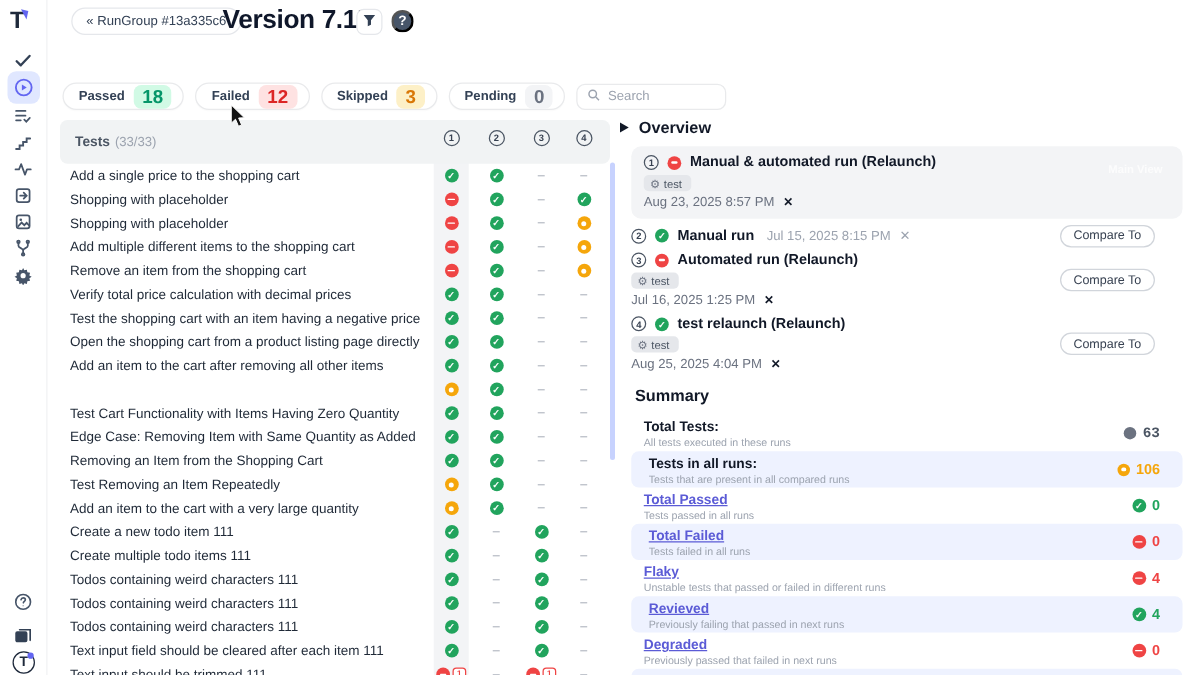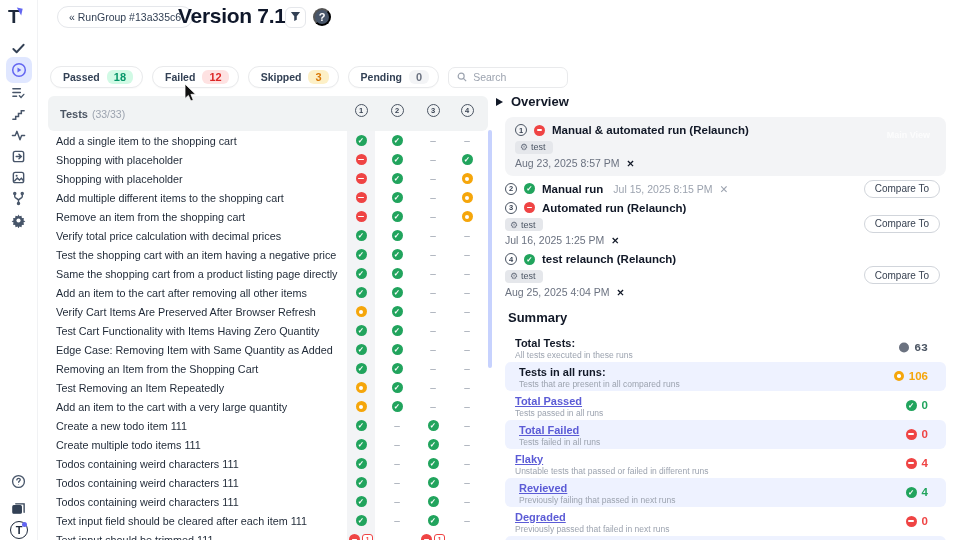--- a/index.html
+++ b/index.html
@@ -26,21 +26,21 @@
   #filter-btn { position:absolute; left:285px; top:7px; width:21px; height:21px; border:1px solid #e5e7eb; border-radius:6px;
     background:#fff; display:flex; align-items:center; justify-content:center; cursor:pointer; }
   #help-btn { position:absolute; left:313px; top:8px; width:18px; height:18px; border-radius:50%; background:#475569;
     color:#fff; font-size:11px; font-weight:bold; display:flex; align-items:center; justify-content:center; cursor:pointer; }
 
   
   #chip-row { position:absolute; left:50px; top:66px; display:flex; gap:9px; align-items:center; }
   .chip { height:22px; padding:0 9px 0 12px; background:#fff; border:1px solid #e9eaec; border-radius:12px;
     display:flex; align-items:center; gap:7px; font-size:10.5px; font-weight:bold; color:#334155; cursor:pointer;
     box-shadow:0 1px 1px rgba(0,0,0,0.02); }
-  .chip .cnt { font-size:11px; font-weight:bold; padding:1px 7px; border-radius:6px; }
+  .chip .cnt { font-size:15px; font-weight:bold; padding:1px 7px; border-radius:6px; }
   #search-box { width:120px; height:21px; border:1px solid #e9eaec; border-radius:7px; background:#fff;
     display:flex; align-items:center; gap:6px; padding:0 8px; color:#9ca3af; }
   #search-box input { border:none; outline:none; font-size:10.5px; width:80px; color:#374151; font-family:inherit; }
   #search-box input::placeholder { color:#9ca3af; }
 
   
   #table { position:absolute; left:48px; top:96px; width:440px; height:444px; }
   #col-band { position:absolute; left:299px; top:28px; bottom:-2px; width:28px; background:#f3f4f6; border-radius:0 0 4px 4px; }
   #thead { position:relative; height:35px; background:#f1f3f4; border-radius:6px; display:flex; align-items:center; z-index:1; }
   #thead .t-title { margin-left:12px; font-size:11px; font-weight:bold; color:#4b5563; }
@@ -69,21 +69,21 @@
   .sec-head .txt { font-size:13px; font-weight:bold; color:#111827; }
   .run { position:relative; margin-left:9px; }
   .run.card { background:#f3f4f6; border-radius:8px; padding:7px 10px; }
   .run-line1 { display:flex; align-items:center; gap:7px; }
   .run-title { font-size:11.5px; font-weight:bold; color:#111827; }
   .run-date { font-size:10.5px; color:#6b7280; display:flex; align-items:flex-end; gap:7px; }
   .run-date .x { color:#111827; font-size:9.5px; font-weight:bold; cursor:pointer; }
   .tag { display:inline-flex; align-items:center; gap:3px; background:#e5e7eb; border-radius:4px; padding:1.5px 7px 1.5px 5px;
     font-size:9px; color:#4b5563; margin:4px 0 3px 0; }
   .tag .gear { font-size:9px; color:#6b7280; }
-  .cmp-btn { position:absolute; right:6px; top:50%; transform:translateY(-50%); height:18px; padding:0 10px;
+  .cmp-btn { position:absolute; right:22px; top:50%; transform:translateY(-50%); height:18px; padding:0 10px;
     border:1px solid #d1d5db; border-radius:9px; background:#fff; font-size:10px; color:#374151; font-family:inherit;
     display:flex; align-items:center; cursor:pointer; }
   .main-view { position:absolute; right:16px; top:13px; font-size:9px; font-weight:bold; color:#fff; opacity:.75; }
   .run-inline-date { font-size:10.5px; color:#9ca3af; margin-left:3px; display:flex; align-items:center; gap:7px; }
 
   
   .sum-row { position:relative; margin-left:9px; height:29px; border-radius:6px; padding:4px 10px 0 10px; }
   .sum-row.alt { background:#eef2ff;padding-left:14px; }
   .sum-label { font-size:11px; font-weight:bold; color:#111827; }
   .sum-label.link { color:#5b5bd6; text-decoration:underline; cursor:pointer; }
@@ -249,21 +249,21 @@
       </span>
       <span class="head-cell" style="left: 373px;">
         <span class="numcircle">3</span>
       </span>
       <span class="head-cell" style="left: 407px;">
         <span class="numcircle">4</span>
       </span>
     </div>
   <div id="tbody">
       <div class="trow">
-        <span class="tname">Add a single item to the shopping cart</span>
+        <span class="tname">Add a single price to the shopping cart</span>
         <span class="stat-cell" style="left: 300px;">
           <span class="st st-pass"></span>
         </span>
         <span class="stat-cell" style="left: 336px;">
           <span class="st st-pass"></span>
         </span>
         <span class="stat-cell" style="left: 372px;">
           <span class="st-none">–</span>
         </span>
         <span class="stat-cell" style="left: 406px;">
@@ -354,21 +354,21 @@
           <span class="st st-pass"></span>
         </span>
         <span class="stat-cell" style="left: 372px;">
           <span class="st-none">–</span>
         </span>
         <span class="stat-cell" style="left: 406px;">
           <span class="st-none">–</span>
         </span>
       </div>
       <div class="trow">
-        <span class="tname">Same the shopping cart from a product listing page directly</span>
+        <span class="tname">Open the shopping cart from a product listing page directly</span>
         <span class="stat-cell" style="left: 300px;">
           <span class="st st-pass"></span>
         </span>
         <span class="stat-cell" style="left: 336px;">
           <span class="st st-pass"></span>
         </span>
         <span class="stat-cell" style="left: 372px;">
           <span class="st-none">–</span>
         </span>
         <span class="stat-cell" style="left: 406px;">
@@ -384,21 +384,20 @@
           <span class="st st-pass"></span>
         </span>
         <span class="stat-cell" style="left: 372px;">
           <span class="st-none">–</span>
         </span>
         <span class="stat-cell" style="left: 406px;">
           <span class="st-none">–</span>
         </span>
       </div>
       <div class="trow">
-        <span class="tname">Verify Cart Items Are Preserved After Browser Refresh</span>
         <span class="stat-cell" style="left: 300px;">
           <span class="st st-skip"></span>
         </span>
         <span class="stat-cell" style="left: 336px;">
           <span class="st st-pass"></span>
         </span>
         <span class="stat-cell" style="left: 372px;">
           <span class="st-none">–</span>
         </span>
         <span class="stat-cell" style="left: 406px;">

